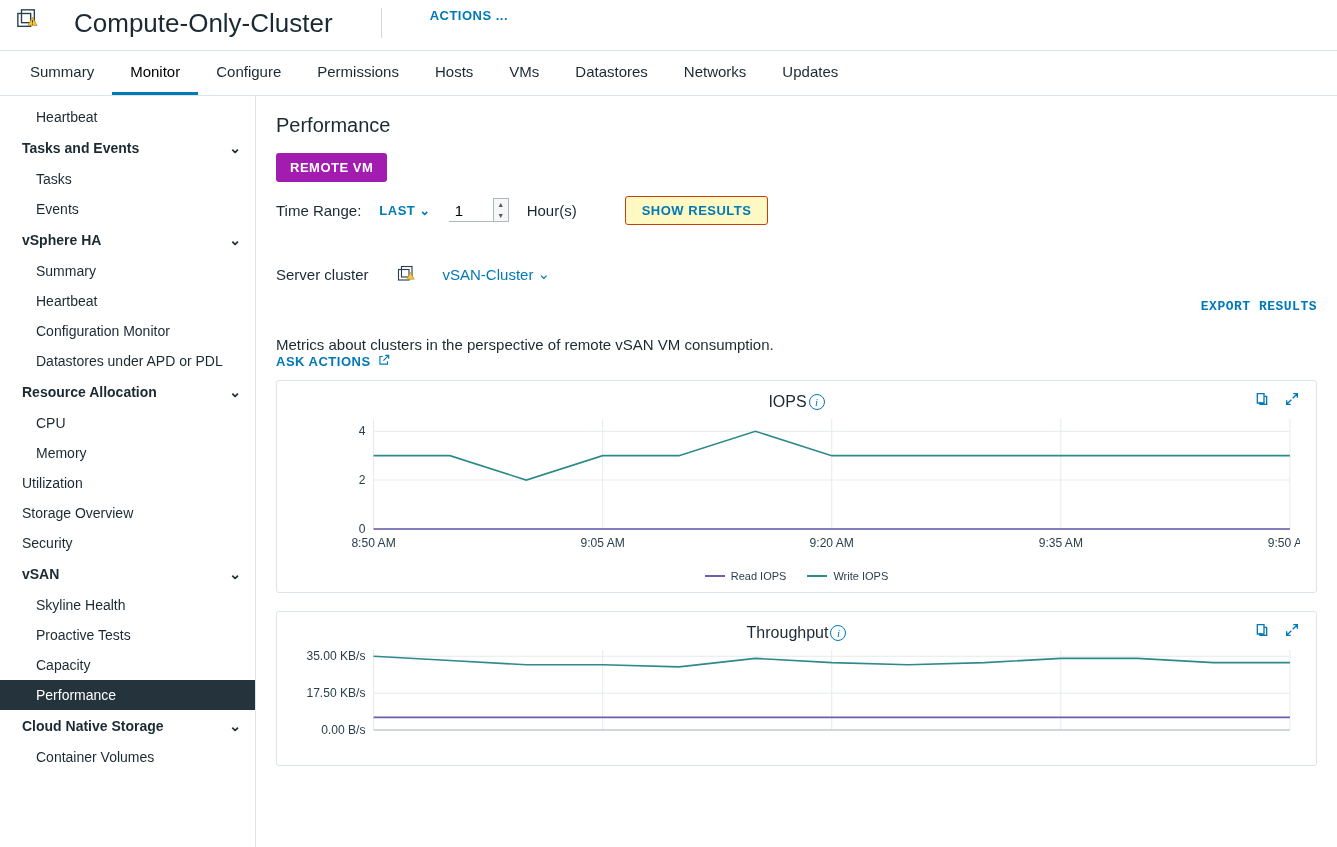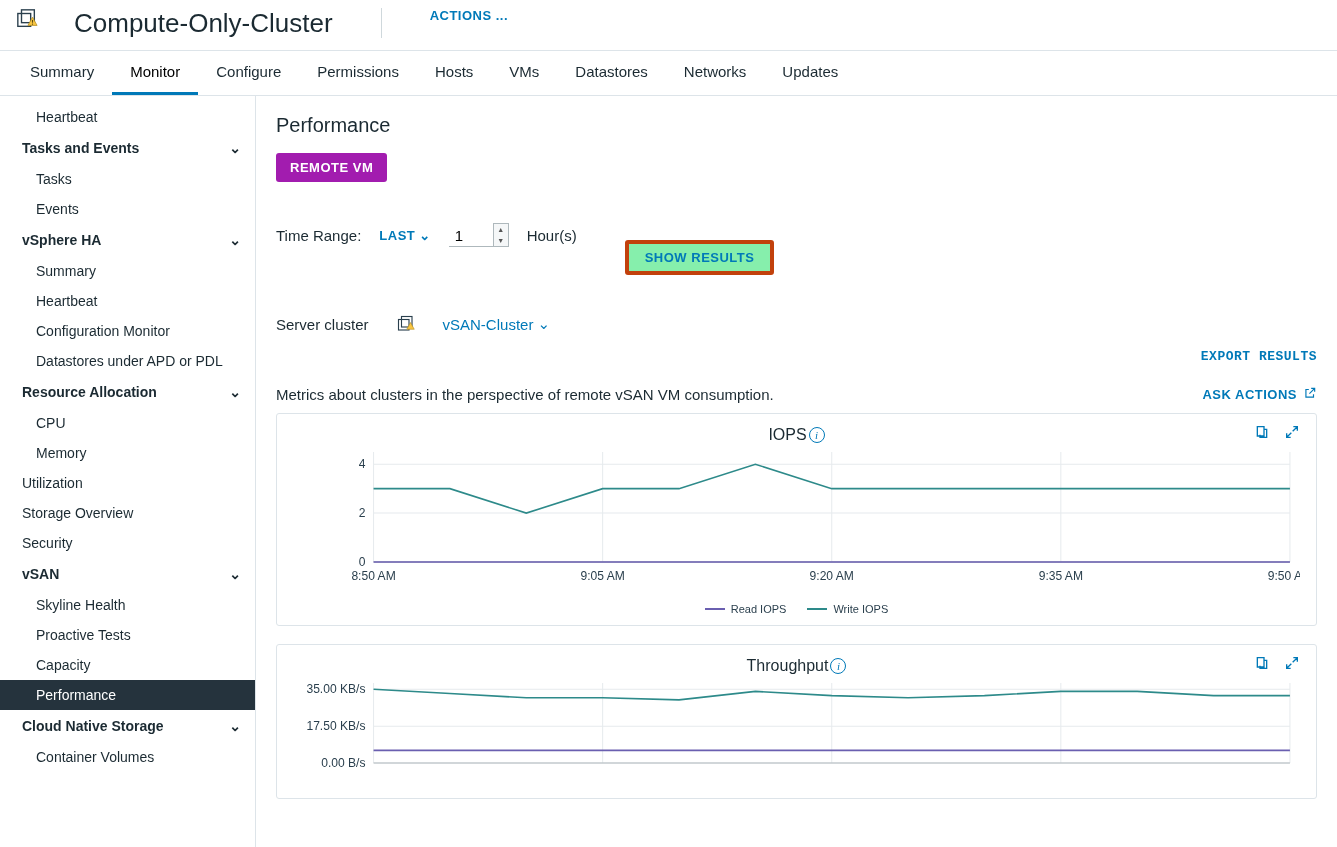--- a/index.html
+++ b/index.html
@@ -21,26 +21,26 @@
   .chev { font-size: 14px; color: #1b2a32; }
   .main { flex: 1; padding: 18px 20px 10px 20px; overflow: hidden; }
   .page-title { font-size: 20px; margin-bottom: 16px; }
   .btn-primary { background: #a21caf; color: #fff; border: none; padding: 7px 14px; font-size: 13px; font-weight: 600; letter-spacing: 0.5px; border-radius: 3px; cursor: pointer; }
   .controls-row { display: flex; align-items: center; gap: 18px; margin-top: 14px; font-size: 15px; }
   .last-sel { color: #0079b8; font-size: 13px; font-weight: 600; letter-spacing: 0.5px; cursor: pointer; display: flex; align-items: center; gap: 4px; }
   .num-input { width: 60px; border: none; border-bottom: 1px solid #aeb8bc; padding: 2px 22px 2px 6px; font-size: 15px; position: relative; }
   .num-wrap { position: relative; display: inline-block; }
   .spinner { position: absolute; right: 0; top: -2px; bottom: 0; width: 16px; display: flex; flex-direction: column; border: 1px solid #aeb8bc; background: #f5f7f8; }
   .spinner div { flex:1; display:flex; align-items:center; justify-content:center; font-size:7px; cursor:pointer; color:#555; }
-  .btn-outline { border: 4px solid #c2410c; color: #0079b8; background: #86efac; padding: 6px 16px; font-size: 13px; font-weight: 600; letter-spacing: 0.5px; border-radius: 3px; cursor: pointer; margin-top: 44px; }
+  .btn-outline { border: 1px solid #c2410c; color: #0079b8; background: #fef9c3; padding: 6px 16px; font-size: 13px; font-weight: 600; letter-spacing: 0.5px; border-radius: 3px; cursor: pointer; }
   .server-row { display: flex; align-items: center; gap: 28px; margin-top: 40px; font-size: 15px; }
   .link-sel { color: #0079b8; font-size: 15px; cursor: pointer; display: flex; align-items: center; gap: 4px; }
   .right-link { color: #0079b8; font-size: 13px; font-weight: 600; letter-spacing: 0.5px; cursor: pointer; display: flex; align-items: center; gap: 6px; }
   .top-right { display: flex; justify-content: flex-end; margin-top: 16px; font-family: Liberation Mono, monospace; }
-  .metrics-row { display: flex; justify-content: space-between; align-items: flex-start; margin-top: 22px; }
+  .metrics-row { display: flex; justify-content: space-between; align-items: flex-start; margin-top: 22px; flex-direction: column; }
   .metrics-desc { font-size: 15px; }
   .chart-card { border: 1px solid #dde4e9; border-radius: 3px; margin-top: 10px; padding: 12px 16px 10px 16px; position: relative; }
   .chart-title-row { display:flex; justify-content:center; align-items:center; gap:2px; font-size:16px; position:relative; }
   .chart-actions { position:absolute; right:16px; top:10px; display:flex; gap:14px; color:#0079b8; }
   .chart-actions span { cursor:pointer; }
   .chart-svg { width:100%; height:140px; }
   .legend { display:flex; justify-content:center; gap:21px; font-size:11px; color:#2a3f4d; margin-top:16px;}
   .legend-item { display:flex; align-items:center; gap:6px;}
   .legend-swatch { width:20px; height:2px; display:inline-block;}
   .info-circle { display:inline-flex; width:16px; height:16px; border:1.5px solid #0079b8; border-radius:50%; align-items:center; justify-content:center; font-size:11px; color:#0079b8; font-style:italic; font-family: serif;}

